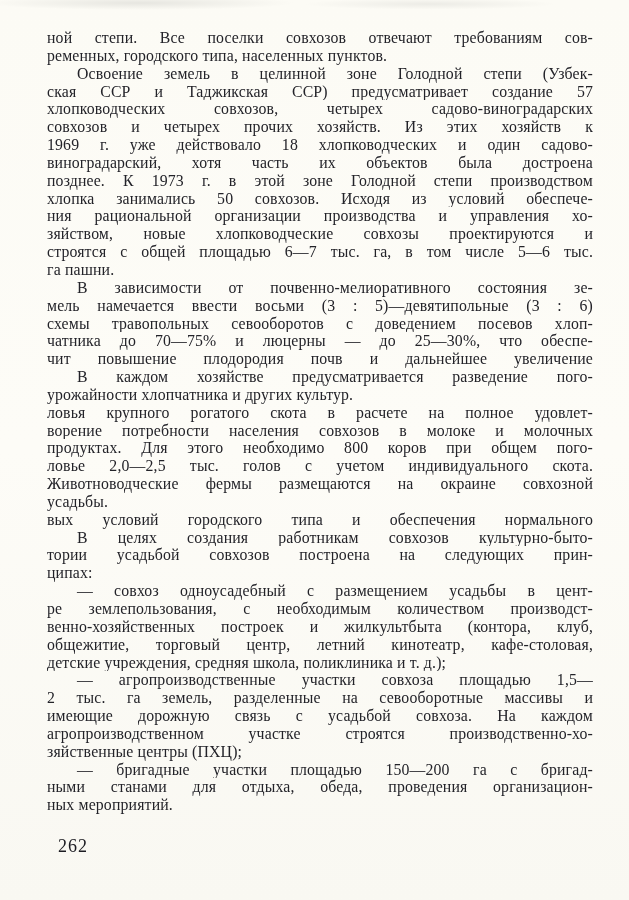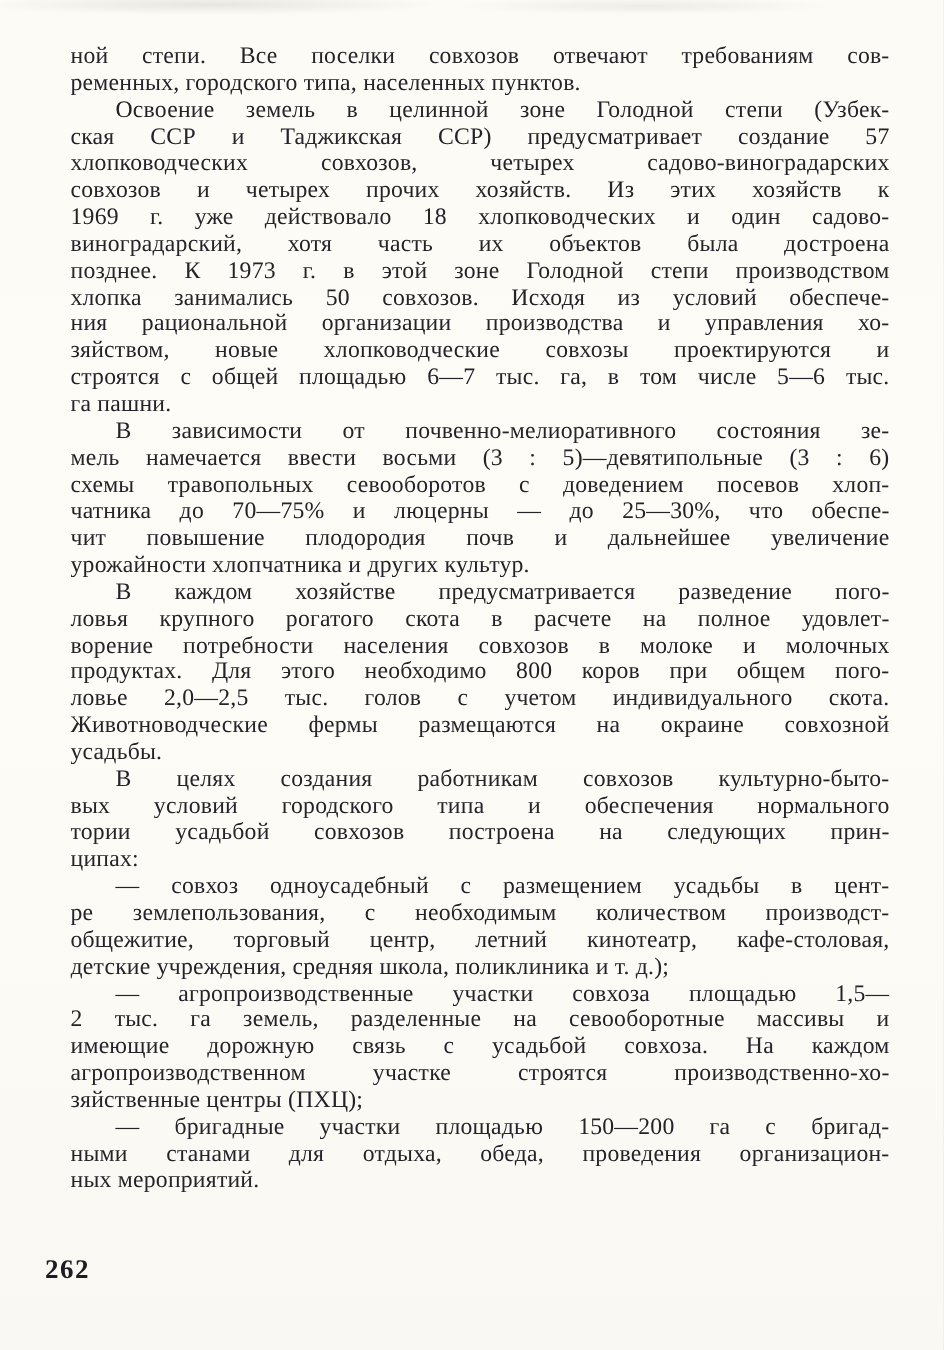--- a/index.html
+++ b/index.html
@@ -40,24 +40,24 @@
   .ln.last {
     -moz-text-align-last: left;
     text-align-last: left;
     text-align: center;
   }
   .ln.ind {
     padding-left: 30px;
   }
   .page-number {
     position: absolute;
-    left: 30px;
+    left: 58px;
     top: 836px;
     font-size: 18px;
-    font-weight: 700;
+    font-weight: 400;
     color: #1c1c22;
     letter-spacing: 1px;
     text-align: right;
   }
 </style>
 </head>
 <body>
 
 <div class="page">
   <div class="text-block">
@@ -73,34 +73,35 @@
     <div class="ln">хлопка занимались 50 совхозов. Исходя из условий обеспече-</div>
     <div class="ln">ния рациональной организации производства и управления хо-</div>
     <div class="ln">зяйством, новые хлопководческие совхозы проектируются и</div>
     <div class="ln">строятся с общей площадью 6—7 тыс. га, в том числе 5—6 тыс.</div>
     <div class="ln last">га пашни.</div>
     <div class="ln ind">В зависимости от почвенно-мелиоративного состояния зе-</div>
     <div class="ln">мель намечается ввести восьми (3 : 5)—девятипольные (3 : 6)</div>
     <div class="ln">схемы травопольных севооборотов с доведением посевов хлоп-</div>
     <div class="ln">чатника до 70—75% и люцерны — до 25—30%, что обеспе-</div>
     <div class="ln">чит повышение плодородия почв и дальнейшее увеличение</div>
+    <div class="ln ind">В каждом хозяйстве предусматривается разведение пого-</div>
     <div class="ln last">урожайности хлопчатника и других культур.</div>
-    <div class="ln ind">В каждом хозяйстве предусматривается разведение пого-</div>
     <div class="ln">ловья крупного рогатого скота в расчете на полное удовлет-</div>
     <div class="ln">ворение потребности населения совхозов в молоке и молочных</div>
     <div class="ln">продуктах. Для этого необходимо 800 коров при общем пого-</div>
     <div class="ln">ловье 2,0—2,5 тыс. голов с учетом индивидуального скота.</div>
     <div class="ln">Животноводческие фермы размещаются на окраине совхозной</div>
     <div class="ln last">усадьбы.</div>
+    <div class="ln">вых условий городского типа и обеспечения нормального</div>
     <div class="ln ind">В целях создания работникам совхозов культурно-быто-</div>
-    <div class="ln">вых условий городского типа и обеспечения нормального</div>
     <div class="ln">тории усадьбой совхозов построена на следующих прин-</div>
     <div class="ln last">ципах:</div>
     <div class="ln ind">— совхоз одноусадебный с размещением усадьбы в цент-</div>
     <div class="ln">ре землепользования, с необходимым количеством производст-</div>
+    <div class="ln">венно-хозяйственных построек и жилкультбыта (контора, клуб,</div>
     <div class="ln">общежитие, торговый центр, летний кинотеатр, кафе-столовая,</div>
     <div class="ln last">детские учреждения, средняя школа, поликлиника и т. д.);</div>
     <div class="ln ind">— агропроизводственные участки совхоза площадью 1,5—</div>
     <div class="ln">2 тыс. га земель, разделенные на севооборотные массивы и</div>
     <div class="ln">имеющие дорожную связь с усадьбой совхоза. На каждом</div>
     <div class="ln">агропроизводственном участке строятся производственно-хо-</div>
     <div class="ln last">зяйственные центры (ПХЦ);</div>
     <div class="ln ind">— бригадные участки площадью 150—200 га с бригад-</div>
     <div class="ln">ными станами для отдыха, обеда, проведения организацион-</div>
     <div class="ln last">ных мероприятий.</div>

